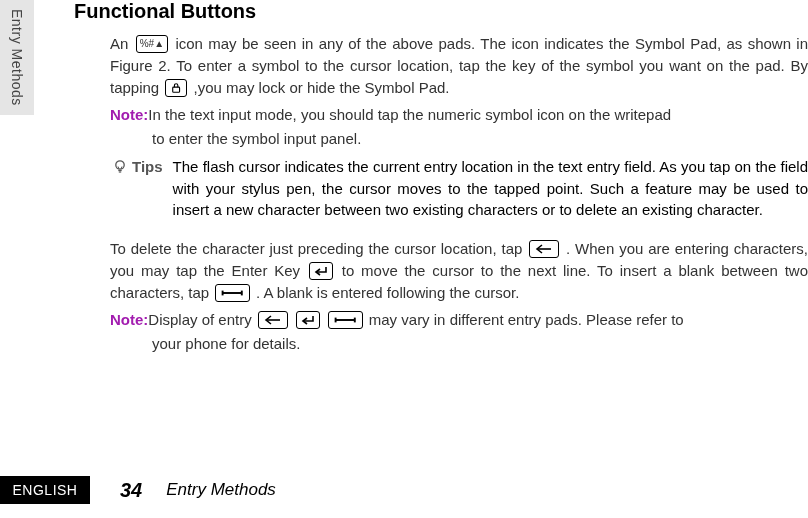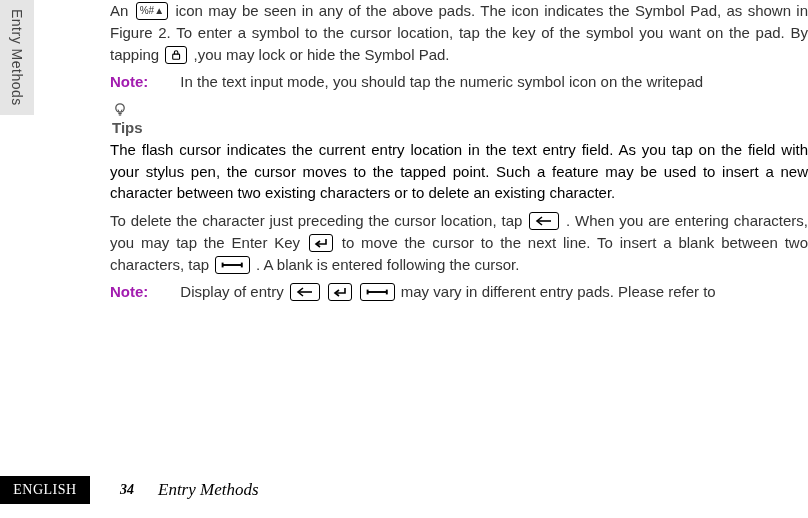--- a/index.html
+++ b/index.html
@@ -56,32 +56,30 @@
     display: flex;
   }
   .note-label {
     font-weight: bold;
     color: #a21caf;
     flex: 0 0 auto;
   }
   .note-text {
     flex: 1;
     padding-left: 0;
-    margin-left: 32px;
   }
   .note-cont {
     padding-left: 42px;
     margin-top: -4px;
     margin-bottom: 6px;
   }
   .tips-row {
     display: flex;
-    margin-bottom: 6px;
+    margin-bottom: 17px;
     color: #555;
-    flex-direction: column;
   }
   .tips-icon {
     flex: 0 0 auto;
     width: 20px;
     display: flex;
     align-items: flex-start;
     justify-content: center;
     padding-top: 2px;
   }
   .tips-label {
@@ -113,53 +111,53 @@
     top: -1px;
   }
   .inline-icon.small { min-width: 22px; }
   .footer {
     position: absolute;
     left: 0;
     bottom: 14px;
     width: 100%;
     display: flex;
     align-items: center;
-    font-family: Liberation Serif, serif;
   }
   .footer-lang {
     background: #000;
     color: #fff;
     font-size: 14px;
     padding: 6px 10px;
     width: 90px;
     text-align: center;
     letter-spacing: 0.5px;
   }
   .footer-page {
     font-weight: bold;
     font-style: italic;
-    font-size: 14px;
+    font-size: 20px;
     padding-left: 30px;
   }
   .footer-section {
     font-style: italic;
     font-size: 17px;
     padding-left: 24px;
   }
   svg.bulb { width: 16px; height: 16px; }
   svg.mini { height: 12px; }
 </style>
 </head>
 <body>
 
 <div class="side-tab">
   <span>Entry Methods</span>
 </div>
 
 <div class="content">
+  <h2>Functional Buttons</h2>
 
   <div class="body-text">
 
     <div class="para">
       <span>An</span>
       <span class="inline-icon">
           <span>%#▲</span>
         </span>
       <span>icon may be seen in any of the above pads. The icon indicates the Symbol Pad, as shown in Figure 2. To enter a symbol to the cursor location, tap the key of the symbol you want on the pad. By tapping</span>
       <span class="inline-icon small">
@@ -168,20 +166,21 @@
           <path d="M4 6 V4 a2 2 0 0 1 4 0 V6" fill="none" stroke="#000" stroke-width="1.3"></path>
         </svg>
       </span>
       <span>,you may lock or hide the Symbol Pad.</span>
     </div>
 
     <div class="note-row">
       <span class="note-label">Note:</span>
       <span class="note-text">In the text input mode, you should tap the numeric symbol icon on the writepad</span>
     </div>
+    <div class="note-cont">to enter the symbol input panel.</div>
 
     <div class="tips-row">
       <span class="tips-icon">
         <svg class="bulb" viewBox="0 0 16 16">
           <circle cx="8" cy="7" r="4.2" fill="none" stroke="#555" stroke-width="1.3"></circle>
           <line x1="6.3" y1="12.5" x2="9.7" y2="12.5" stroke="#555" stroke-width="1.2"></line>
           <line x1="6.8" y1="14" x2="9.2" y2="14" stroke="#555" stroke-width="1.2"></line>
           <line x1="6" y1="8.5" x2="7" y2="11" stroke="#555" stroke-width="1"></line>
           <line x1="10" y1="8.5" x2="9" y2="11" stroke="#555" stroke-width="1"></line>
         </svg>
@@ -235,20 +234,21 @@
         <span class="inline-icon">
           <svg class="mini" viewBox="0 0 22 10">
             <line x1="3" y1="5" x2="19" y2="5" stroke="#000" stroke-width="1.6"></line>
             <line x1="3" y1="3" x2="3" y2="7" stroke="#000" stroke-width="1.6"></line>
             <line x1="19" y1="3" x2="19" y2="7" stroke="#000" stroke-width="1.6"></line>
           </svg>
         </span>
         <span>may vary in different entry pads. Please refer to</span>
       </span>
     </div>
+    <div class="note-cont">your phone for details.</div>
 
   </div>
 </div>
 
 <div class="footer">
   <div class="footer-lang">ENGLISH</div>
   <div class="footer-page">34</div>
   <div class="footer-section">Entry Methods</div>
 </div>
 

